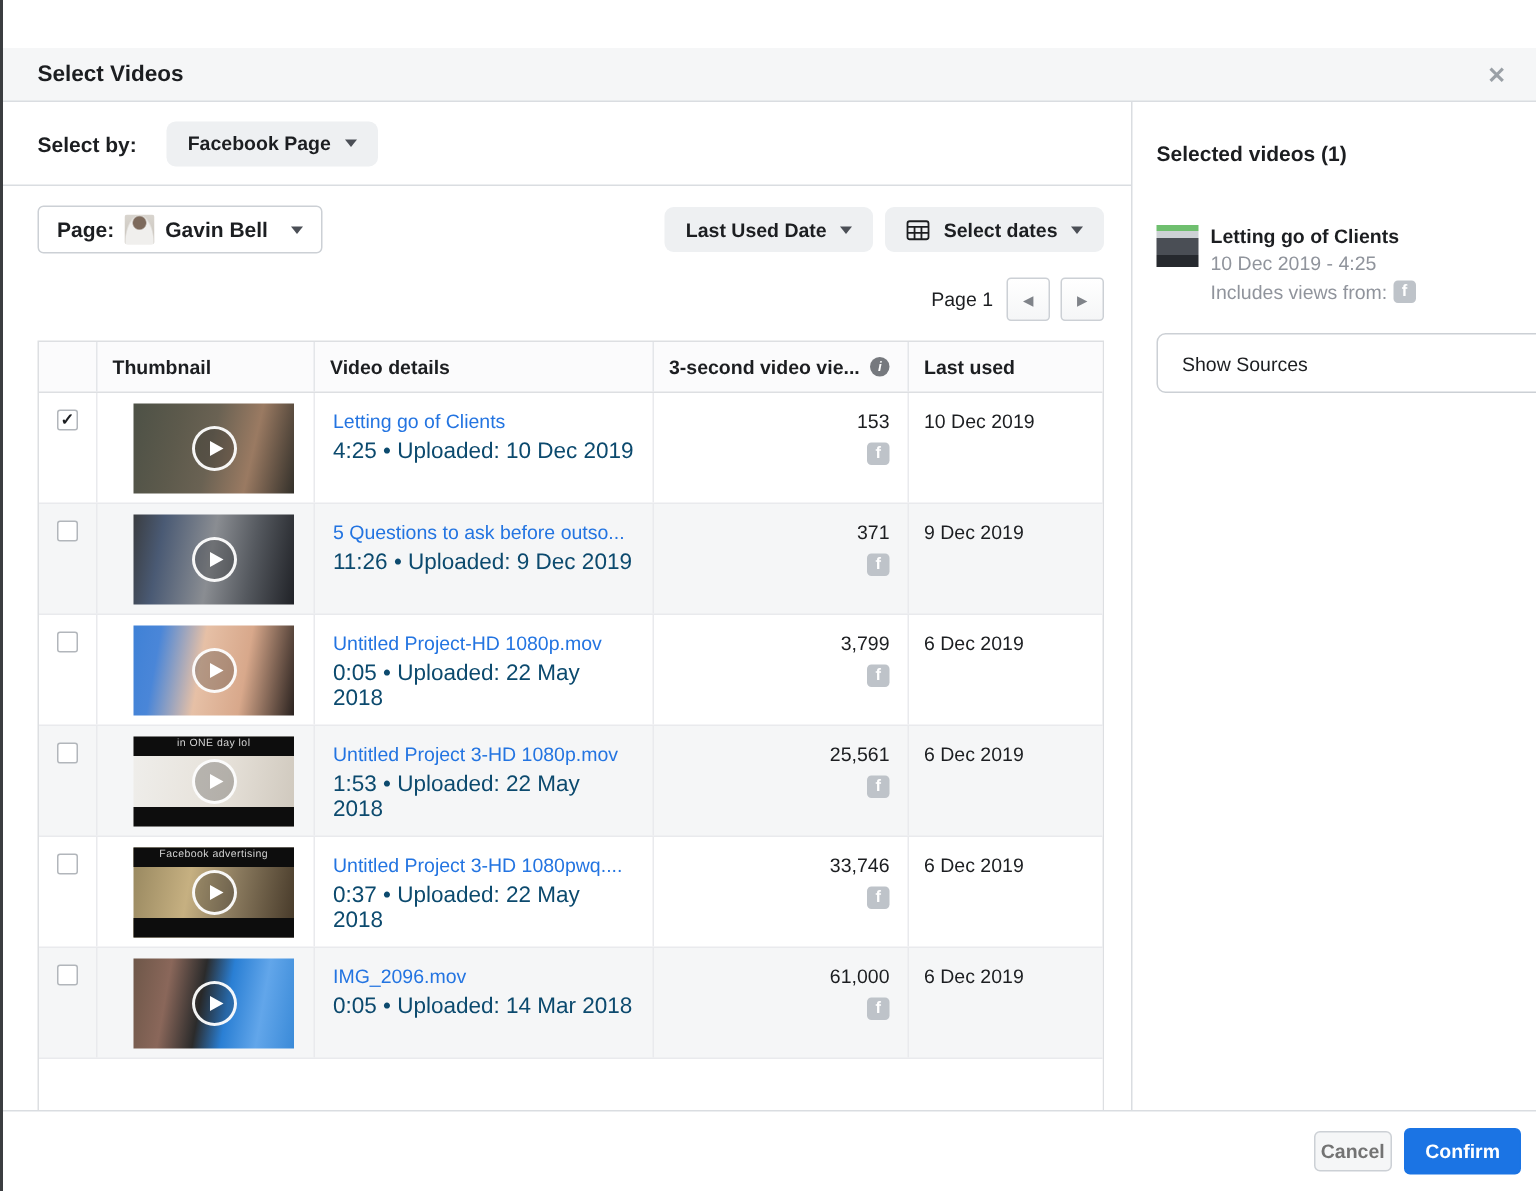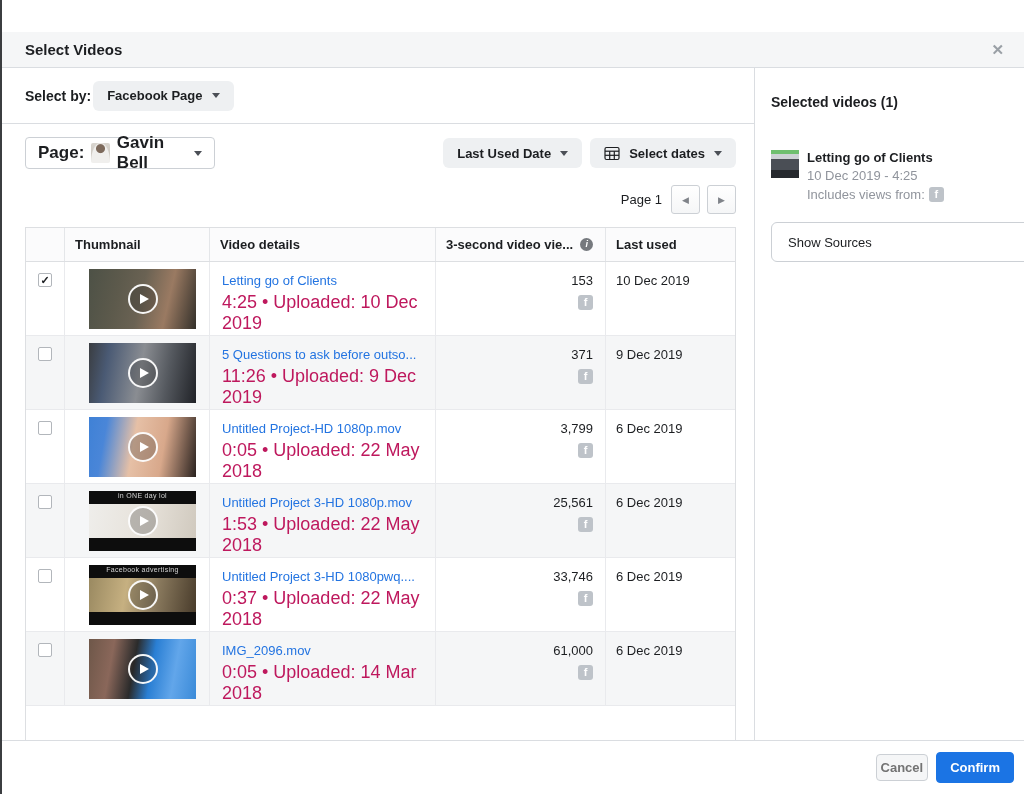--- a/index.html
+++ b/index.html
@@ -11,27 +11,27 @@
   
   .titlebar { height:36px; background:#f5f6f7; border-bottom:1px solid #dadde1; display:flex; align-items:center; justify-content:space-between; padding:0 20px 0 25px; flex:0 0 auto;margin-top:32px; }
   .dialog-title { font-size:15px; font-weight:bold; }
   .close-x { color:#9aa0a6; font-size:15px; font-weight:bold; cursor:pointer; }
 
   .content { flex:1 1 auto; display:flex; min-height:0; }
   .main { width:755px; flex:0 0 755px; border-right:1px solid #dadde1; }
 
   
   .selectby-row { height:56px; display:flex; align-items:center; padding-left:25px; border-bottom:1px solid #dadde1; }
-  .selectby-label { font-weight:bold; font-size:14px; margin-right:2px; }
+  .selectby-label { font-weight:bold; font-size:14px; margin-right:20px; }
   .btn-flat { background:#eef0f2; border:none; border-radius:6px; height:30px; padding:0 14px; font-weight:bold; font-size:13px; color:#1c1e21; display:inline-flex; align-items:center; gap:9px; font-family:inherit; cursor:pointer; }
   .caret-down { width:0; height:0; border-left:4px solid transparent; border-right:4px solid transparent; border-top:5px solid #4b4f56; display:inline-block; }
 
   
   .controls-row { display:flex; justify-content:space-between; align-items:center; padding:13px 18px 0 25px; }
-  .page-select { background:#fff; border:1px solid #ccd0d5; border-radius:4px; height:32px; width:190px; display:flex; align-items:center; padding:0 12px; font-size:17px; font-weight:bold; cursor:pointer; }
+  .page-select { background:#fff; border:1px solid #ccd0d5; border-radius:4px; height:32px; width:190px; display:flex; align-items:center; padding:0 12px; font-size:14px; font-weight:bold; cursor:pointer; }
   .page-select .grow { flex:1; display:flex; align-items:center; gap:7px; }
   .avatar { width:20px; height:20px; border-radius:2px; display:inline-block;
     background: radial-gradient(circle at 50% 28%, #7d6a5c 0 4px, rgba(0,0,0,0) 5px),
                 radial-gradient(ellipse at 50% 95%, #f0efed 0 9px, rgba(0,0,0,0) 10px),
                 linear-gradient(180deg,#d9d5cf,#c7c2ba); }
   .right-filters { display:flex; gap:8px; }
   .cal-icon { display:inline-block; width:16px; height:15px; }
 
   
   .pagination-row { display:flex; justify-content:flex-end; align-items:center; gap:7px; padding:16px 18px 13px 0; }
@@ -59,21 +59,21 @@
   .thumb-4 { background:linear-gradient(180deg,#0d0d0d 0,#0d0d0d 13px,rgba(0,0,0,0) 13px,rgba(0,0,0,0) 47px,#0d0d0d 47px),
                         linear-gradient(100deg,#efeeeb 0%,#e6e1d9 55%,#cfc8bd 100%); }
   .thumb-5 { background:linear-gradient(180deg,#0d0d0d 0,#0d0d0d 13px,rgba(0,0,0,0) 13px,rgba(0,0,0,0) 47px,#0d0d0d 47px),
                         linear-gradient(100deg,#97875f 0%,#c6b081 35%,#8a7a5e 62%,#453828 100%); }
   .thumb-6 { background:linear-gradient(100deg,#6e5749 0%,#8a675a 22%,#2b2b2b 42%,#2a7fd4 58%,#62a6ea 78%,#3a8ad8 100%); }
   .thumb-label { position:absolute; top:1px; left:0; width:100%; text-align:center; font-size:7px; color:#d4d4d4; letter-spacing:.3px; white-space:nowrap; }
   .play-ring { position:absolute; top:50%; left:50%; transform:translate(-50%,-50%); width:30px; height:30px; border:2px solid rgba(255,255,255,.95); border-radius:50%; background:rgba(30,30,30,.25); display:flex; align-items:center; justify-content:center; }
   .play-tri { width:0; height:0; border-left:9px solid #fff; border-top:5px solid transparent; border-bottom:5px solid transparent; margin-left:3px; }
   .cell-details { padding:11px 12px 0 12px; }
   .vtitle { color:#2374e1; font-size:13px; text-decoration:none; display:block; margin-bottom:4px; white-space:nowrap; overflow:hidden; cursor:pointer; }
-  .vmeta { color:#be185d; font-size:18px; }
+  .vmeta { color:#0c4a6e; font-size:15px; }
   .cell-views { padding:11px 12px 0 0; text-align:right; font-size:13px; }
   .fb-icon { display:inline-block; width:15px; height:15px; background:#bec3c9; color:#fff; border-radius:3px; font-weight:bold; font-size:11px; line-height:15px; text-align:center; overflow:hidden; }
   .cell-views .fb-icon { margin-top:7px; }
   .cell-last { padding:11px 0 0 10px; font-size:13px; }
   .table-footer-space { height:44px; background:#fff; }
 
   
   .sidebar { flex:1 1 auto; padding:20px 10px 0 16px; }
   .sb-heading { font-weight:bold; font-size:14px; margin:6px 0 0; }
   .sb-item { display:flex; position:relative; padding-right:30px; margin-top:40px; }

